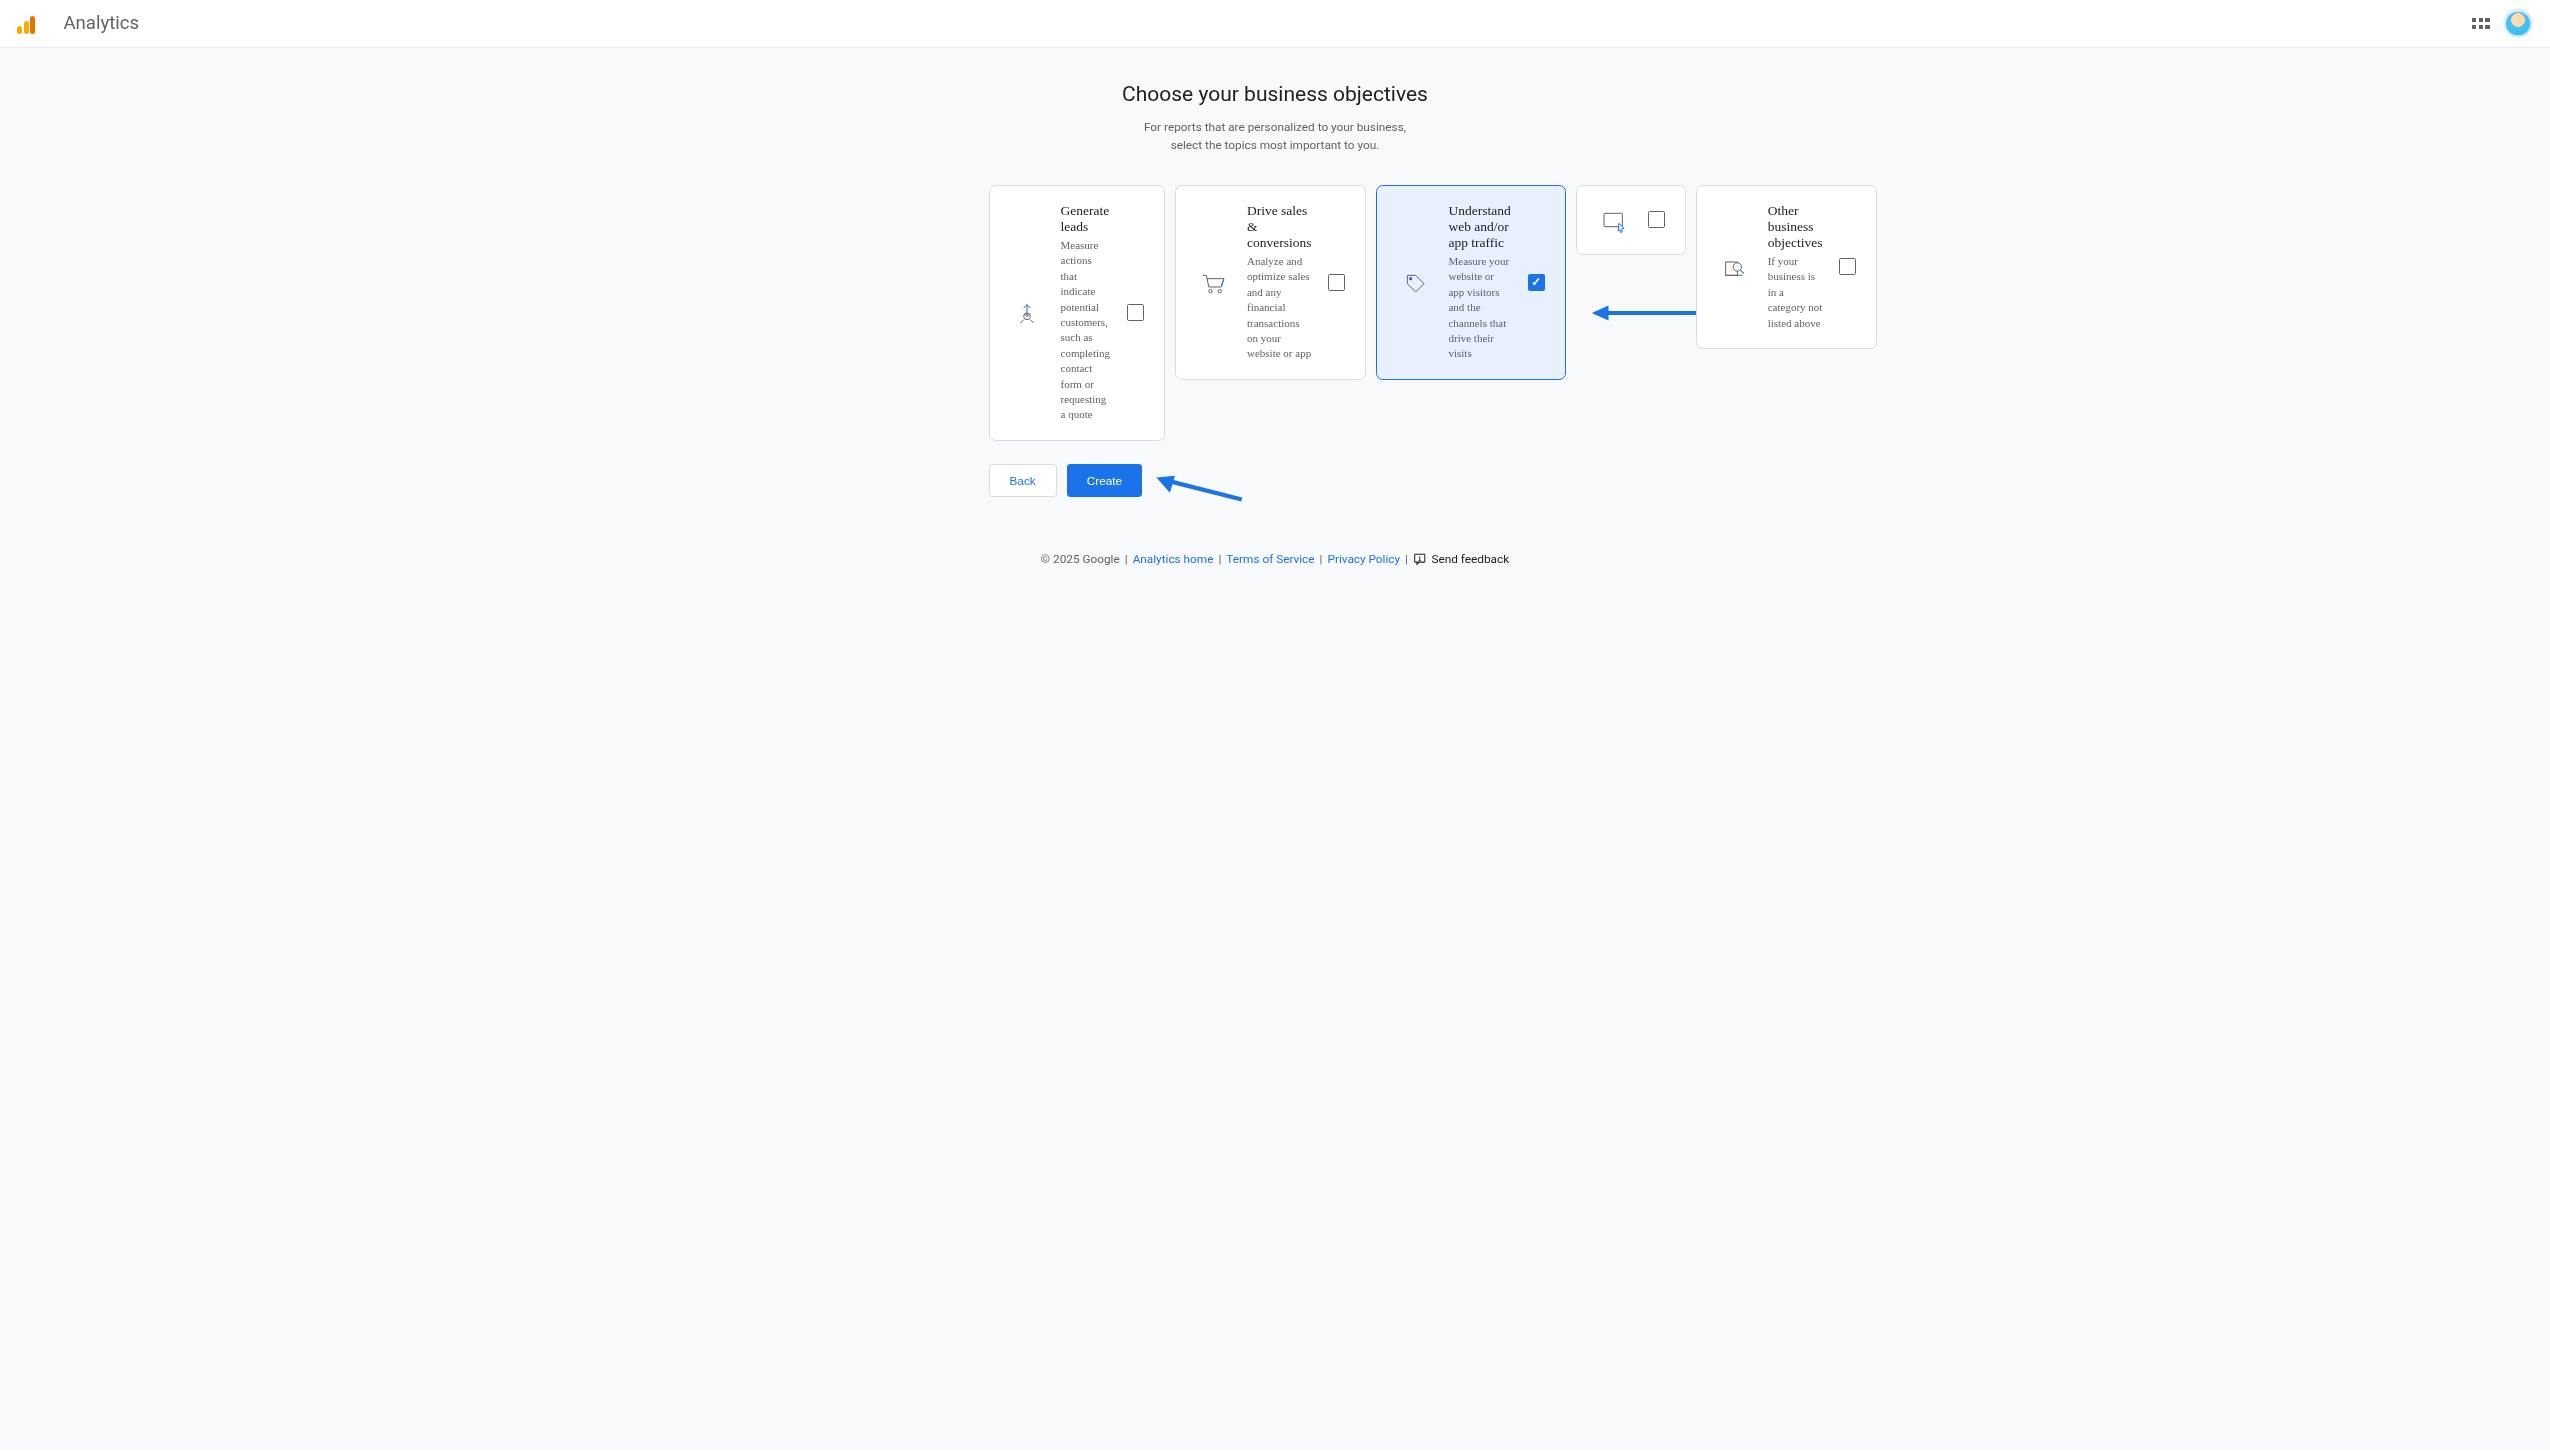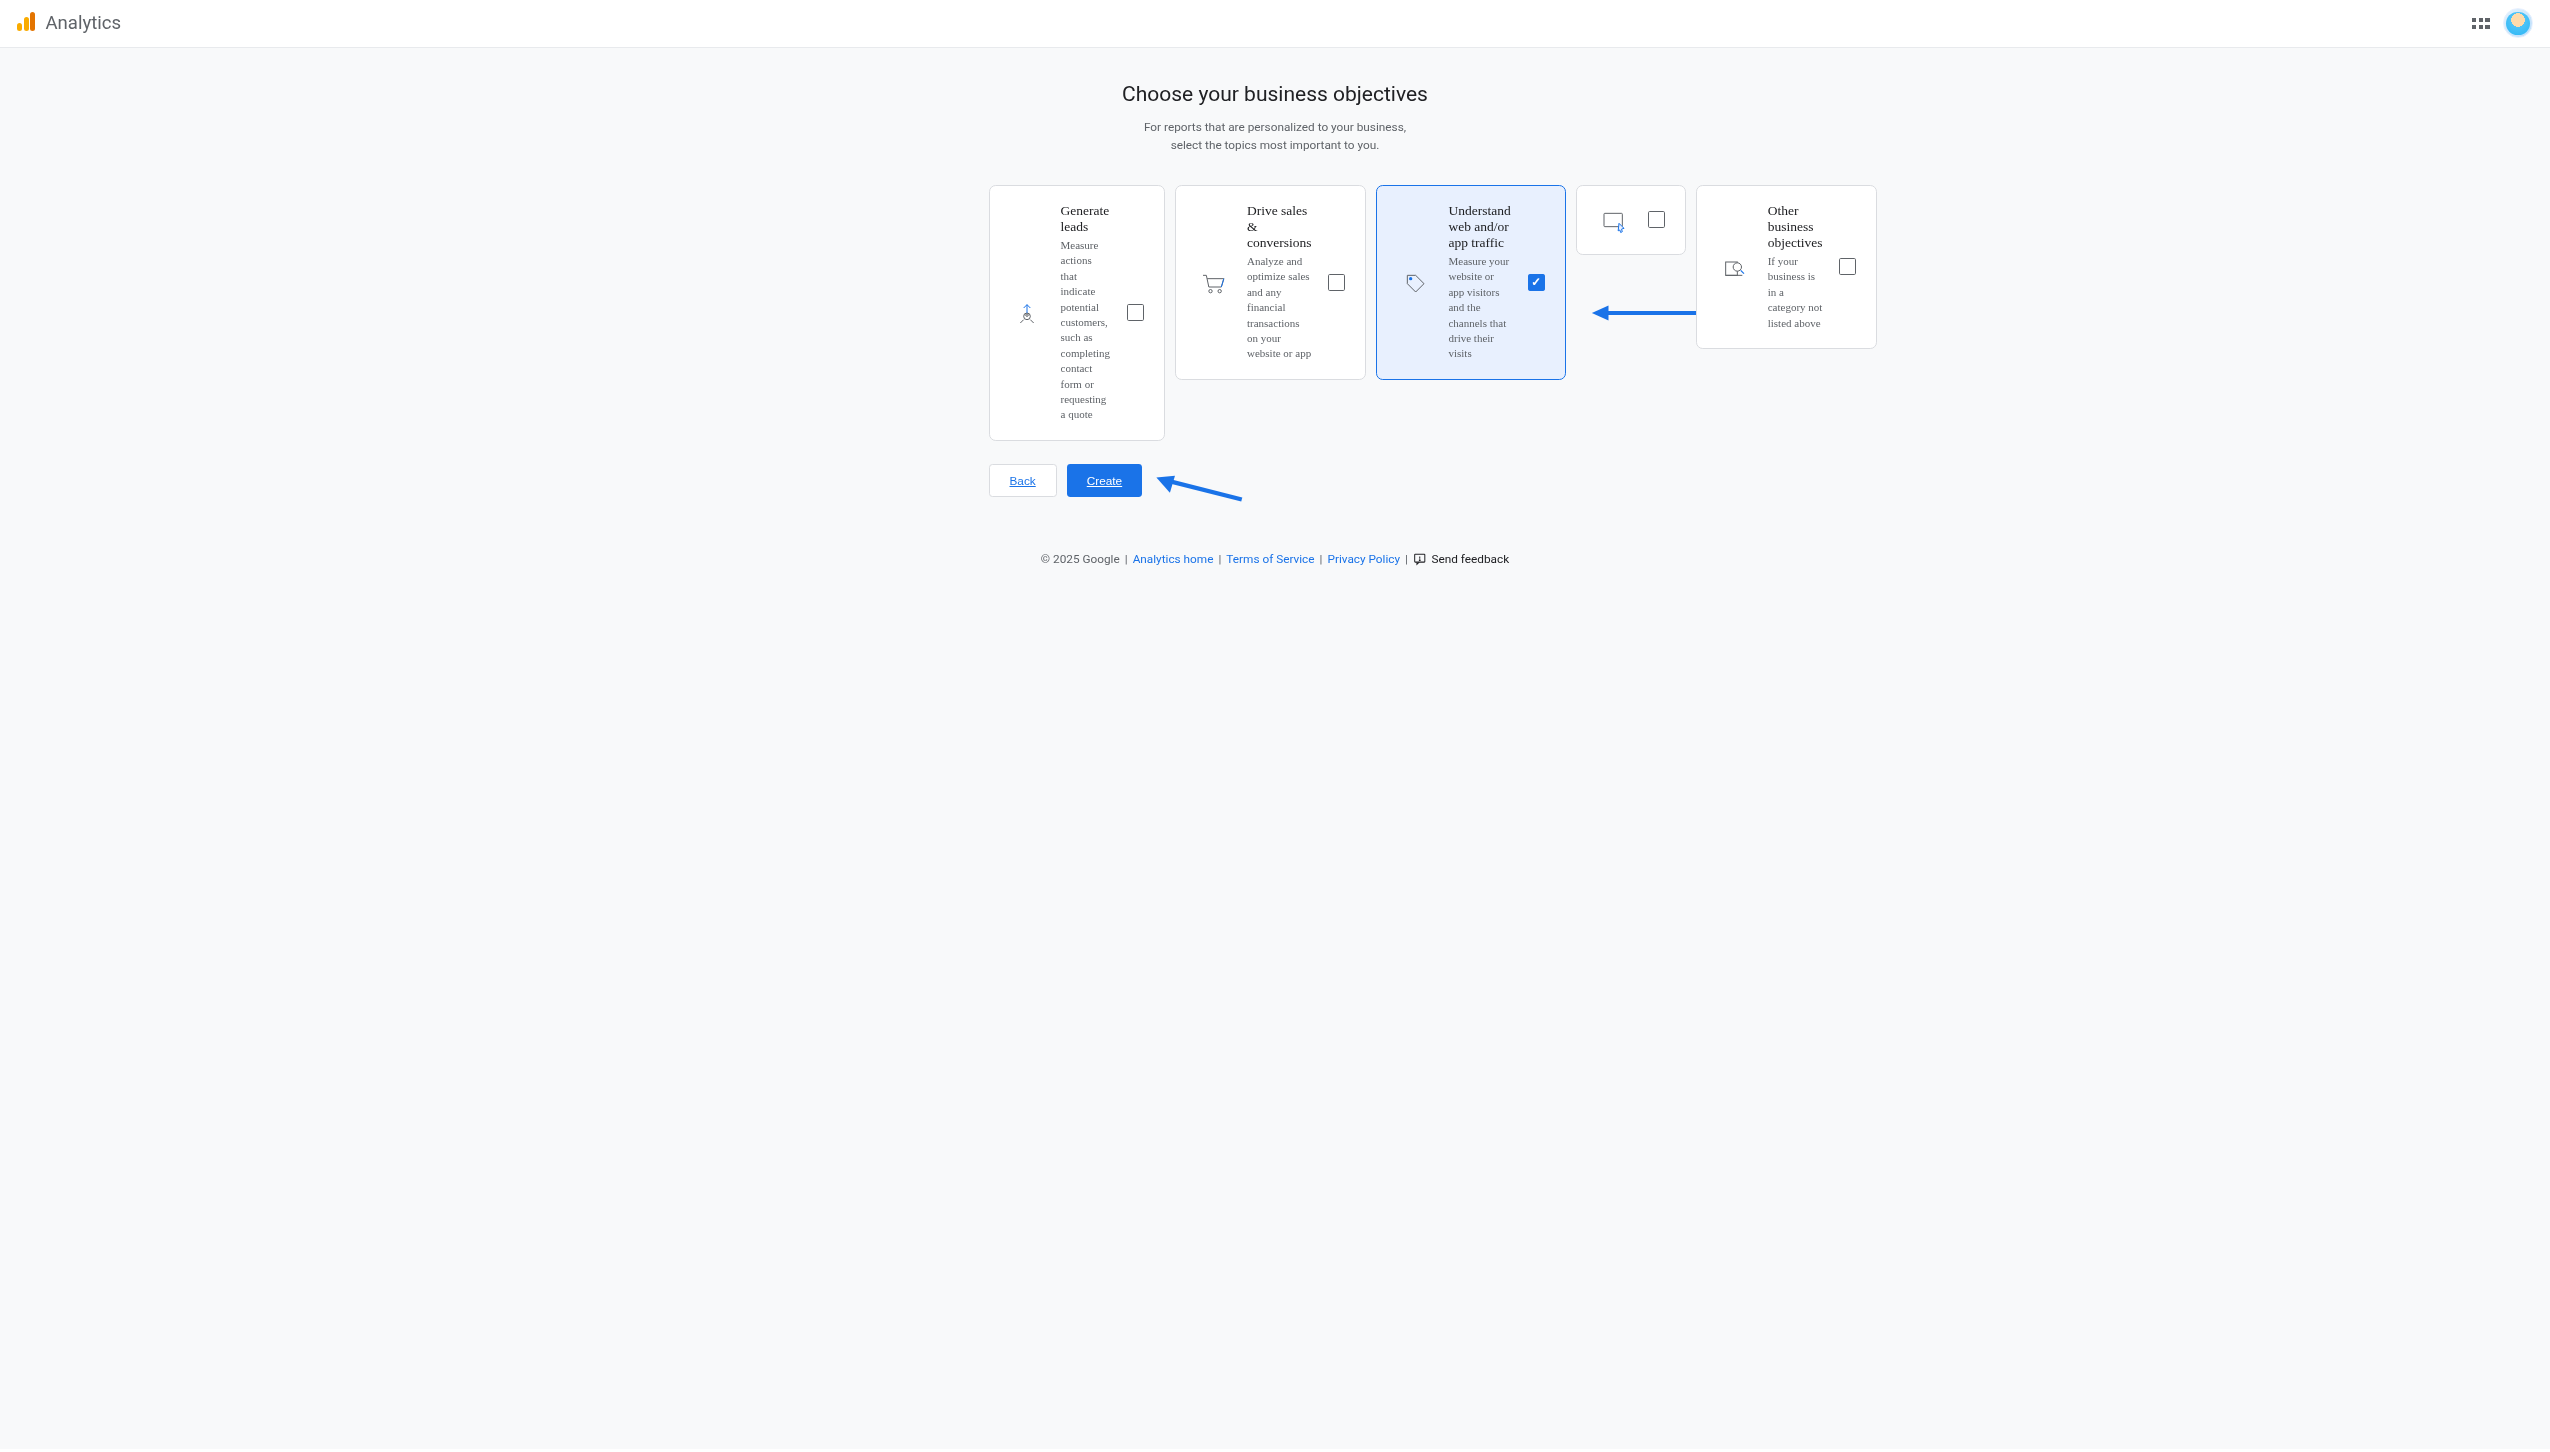--- a/index.html
+++ b/index.html
@@ -9,21 +9,21 @@
       color: #202124;
     }
     .header {
       display: flex;
       align-items: center;
       justify-content: space-between;
       padding: 8.4px 17px;
       border-bottom: 0.8px solid #e8eaed;
       background: #fff;
     }
-    .header-left { display: flex; align-items: flex-start; gap: 10px; }
+    .header-left { display: flex; align-items: flex-end; gap: 28px; }
     .logo { display: flex; align-items: flex-end; gap: 1.7px; }
     .logo-bar1 { width: 5px; height: 8.4px; background: #f9ab00; border-radius: 2.5px; }
     .logo-bar2 { width: 5px; height: 13.5px; background: #f9ab00; border-radius: 2.5px; }
     .logo-bar3 { width: 5px; height: 18.6px; background: #e37400; border-radius: 2.5px; }
     .logo-text { font-size: 18.6px; color: #5f6368; font-weight: 400; }
     .header-right { display: flex; align-items: center; gap: 13.5px; }
     .apps-icon {
       display: grid;
       grid-template-columns: repeat(3, 4.2px);
       grid-template-rows: repeat(2, 4.2px);
@@ -70,21 +70,21 @@
     .card-desc { font-size: 11px; color: #5f6368; line-height: 1.4; }
     .checkbox {
       width: 17px; height: 17px; border: 1.7px solid #5f6368; border-radius: 1.7px;
       flex-shrink: 0; display: flex; align-items: center; justify-content: center;
     }
     .checkbox.checked { background: #1a73e8; border-color: #1a73e8; }
     .checkmark { color: #fff; font-size: 11.8px; font-weight: bold; }
     .buttons { display: flex; gap: 10px; justify-content: flex-start; }
     .btn {
       padding: 8.4px 20px; font-size: 11.8px; font-weight: 500;
-      border-radius: 3.4px; cursor: pointer; border: none; text-decoration: underline;
+      border-radius: 3.4px; cursor: pointer; border: none;
     }
     .btn-back { background: #fff; border: 0.8px solid #dadce0; color: #1a73e8; }
     .btn-create { background: #1a73e8; color: #fff; }
     .arrow {
       position: absolute;
       pointer-events: none;
     }
     .card-row { position: relative; }
     .arrow1 { left: 100%; top: 50%; transform: translateY(-50%); margin-left: 25px; }
     .buttons-row { position: relative; }

